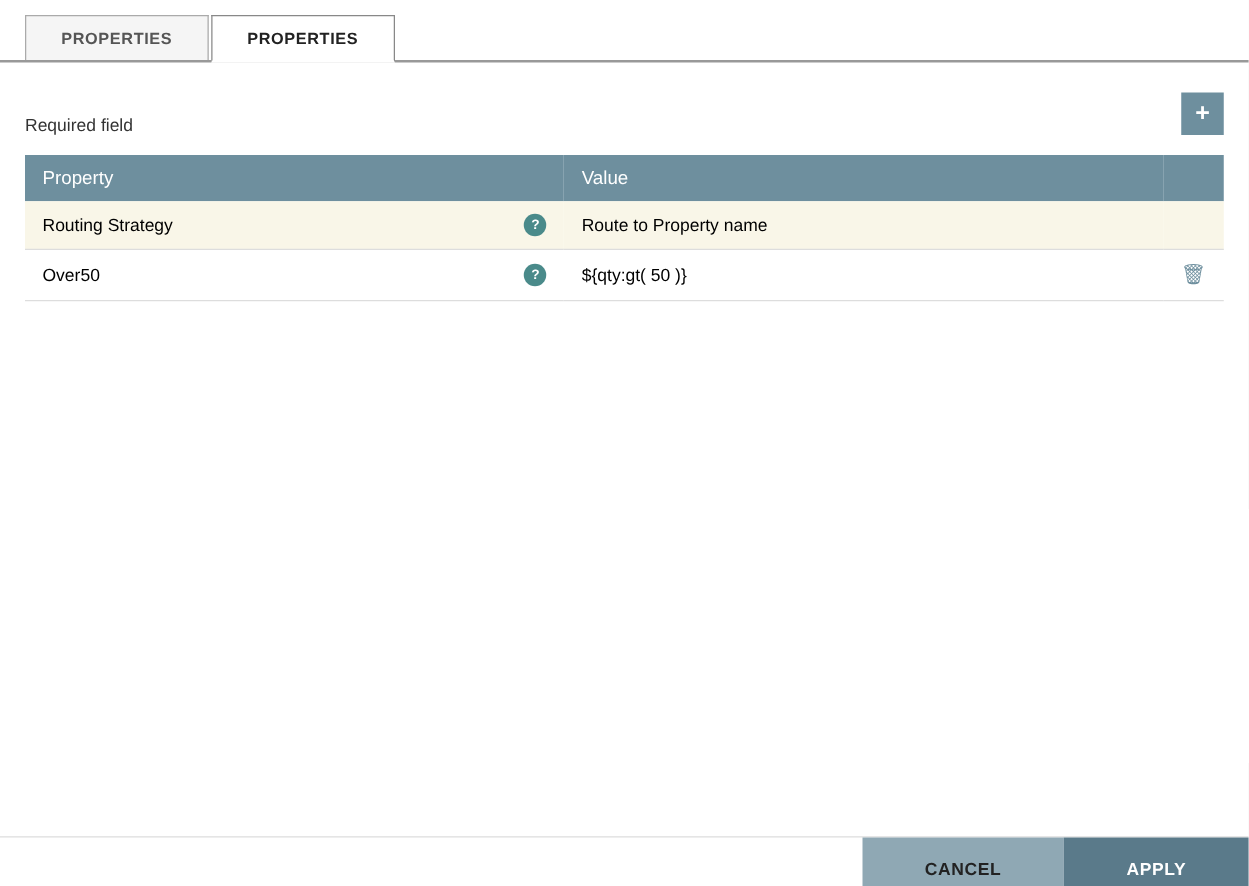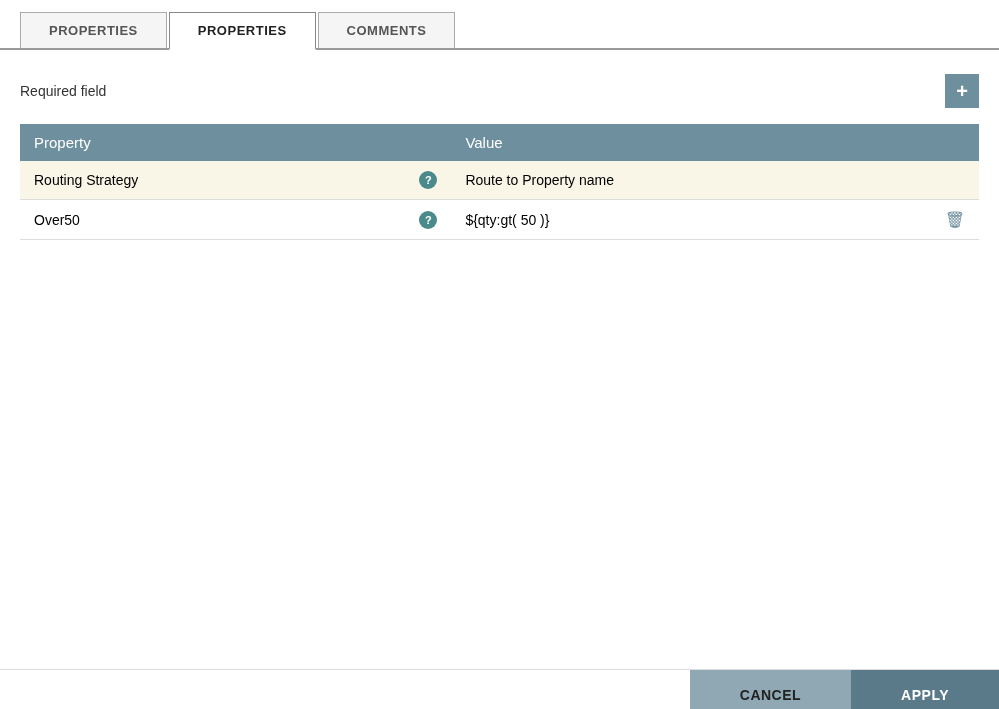--- a/index.html
+++ b/index.html
@@ -64,21 +64,21 @@
 
     .content-area {
       flex: 1;
       padding: 16px 20px;
       overflow: auto;
     }
 
     .required-field-bar {
       display: flex;
       justify-content: space-between;
-      align-items: center;
+      align-items: flex-end;
       padding: 8px 0;
       margin-bottom: 8px;
     }
 
     .required-field-label {
       font-size: 14px;
       color: #333;
     }
 
     .add-button {
@@ -201,23 +201,20 @@
 
 <div class="dialog">
 
 
   <div class="tabs-container">
     <div class="tab">
       <span>PROPERTIES</span>
     </div>
     <div class="tab active">
       <span>PROPERTIES</span>
-    </div>
-    <div class="tab">
-      <span>COMMENTS</span>
     </div>
   </div>
 
   <div class="content-area">
 
     <div class="required-field-bar">
       <span class="required-field-label">Required field</span>
       <button class="add-button">
         <span>+</span>
       </button>

